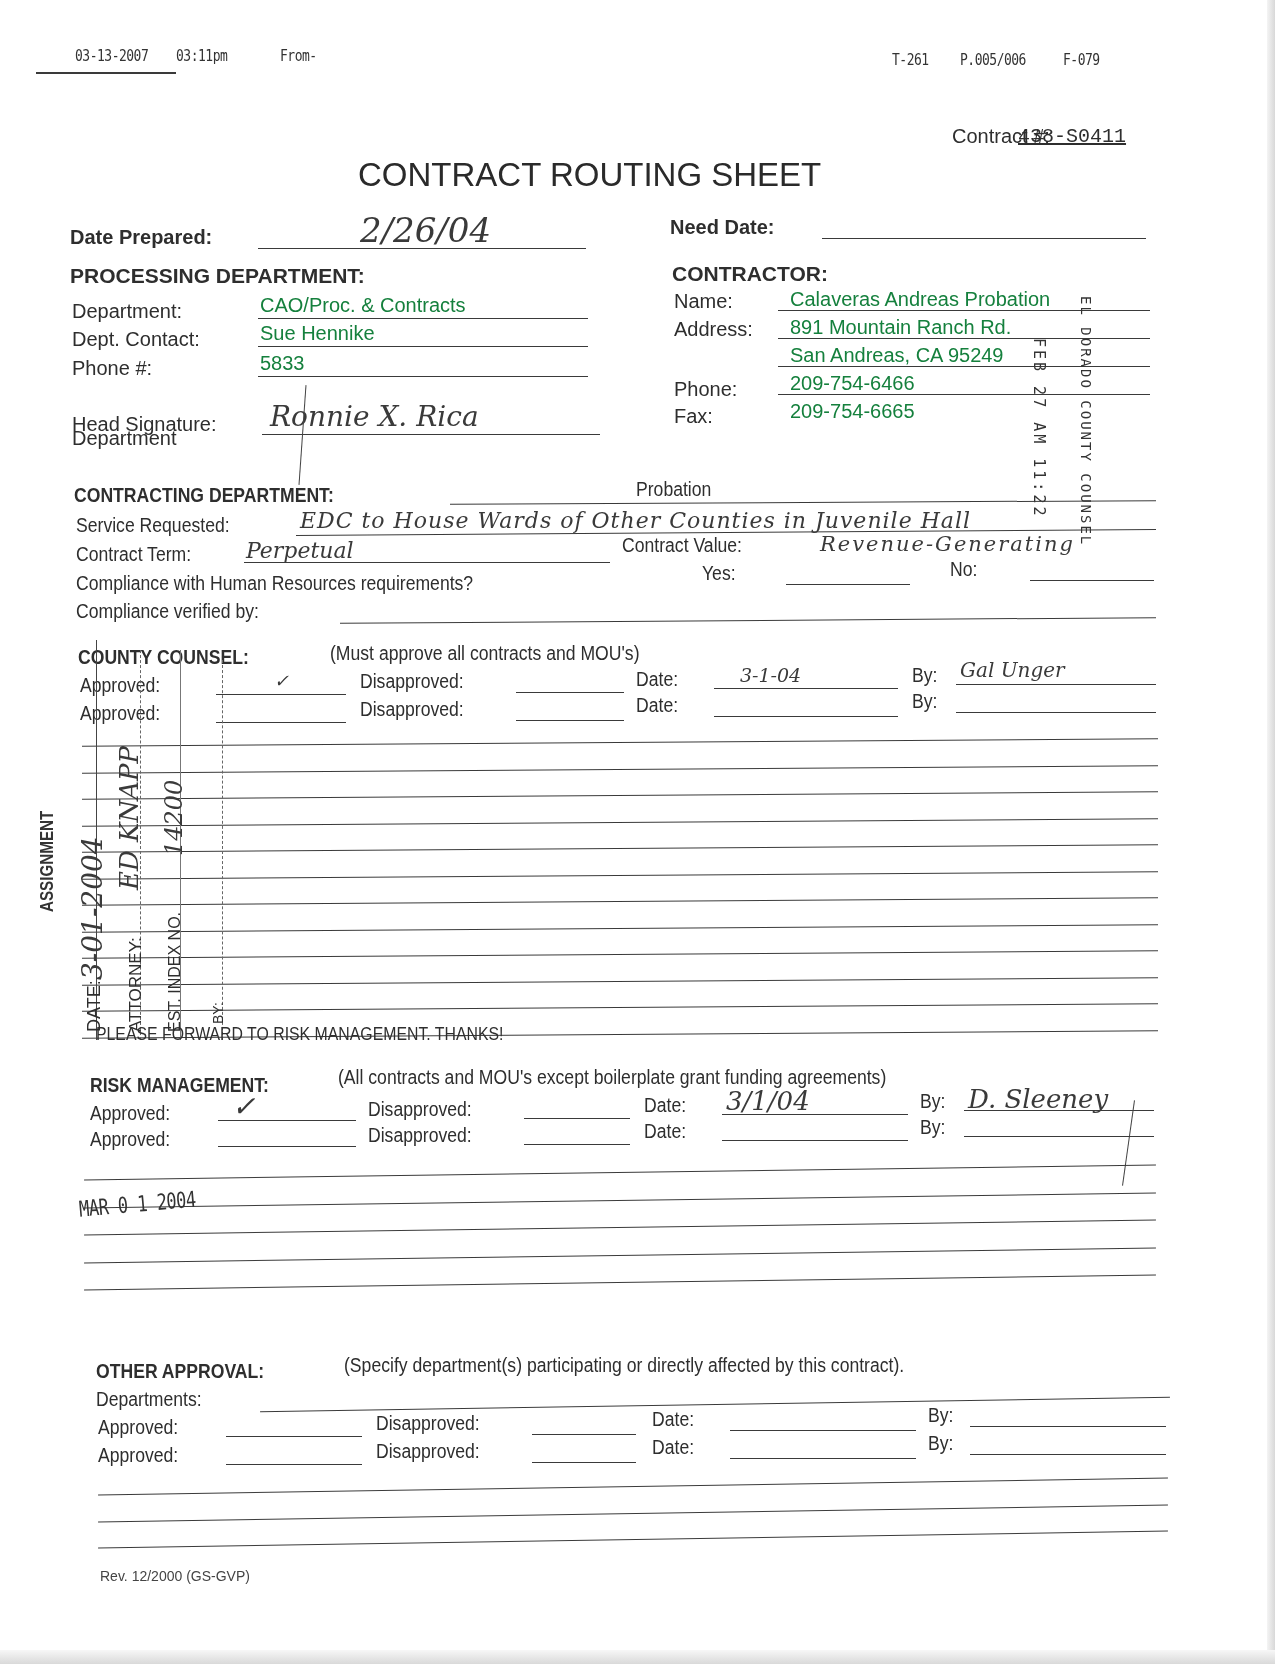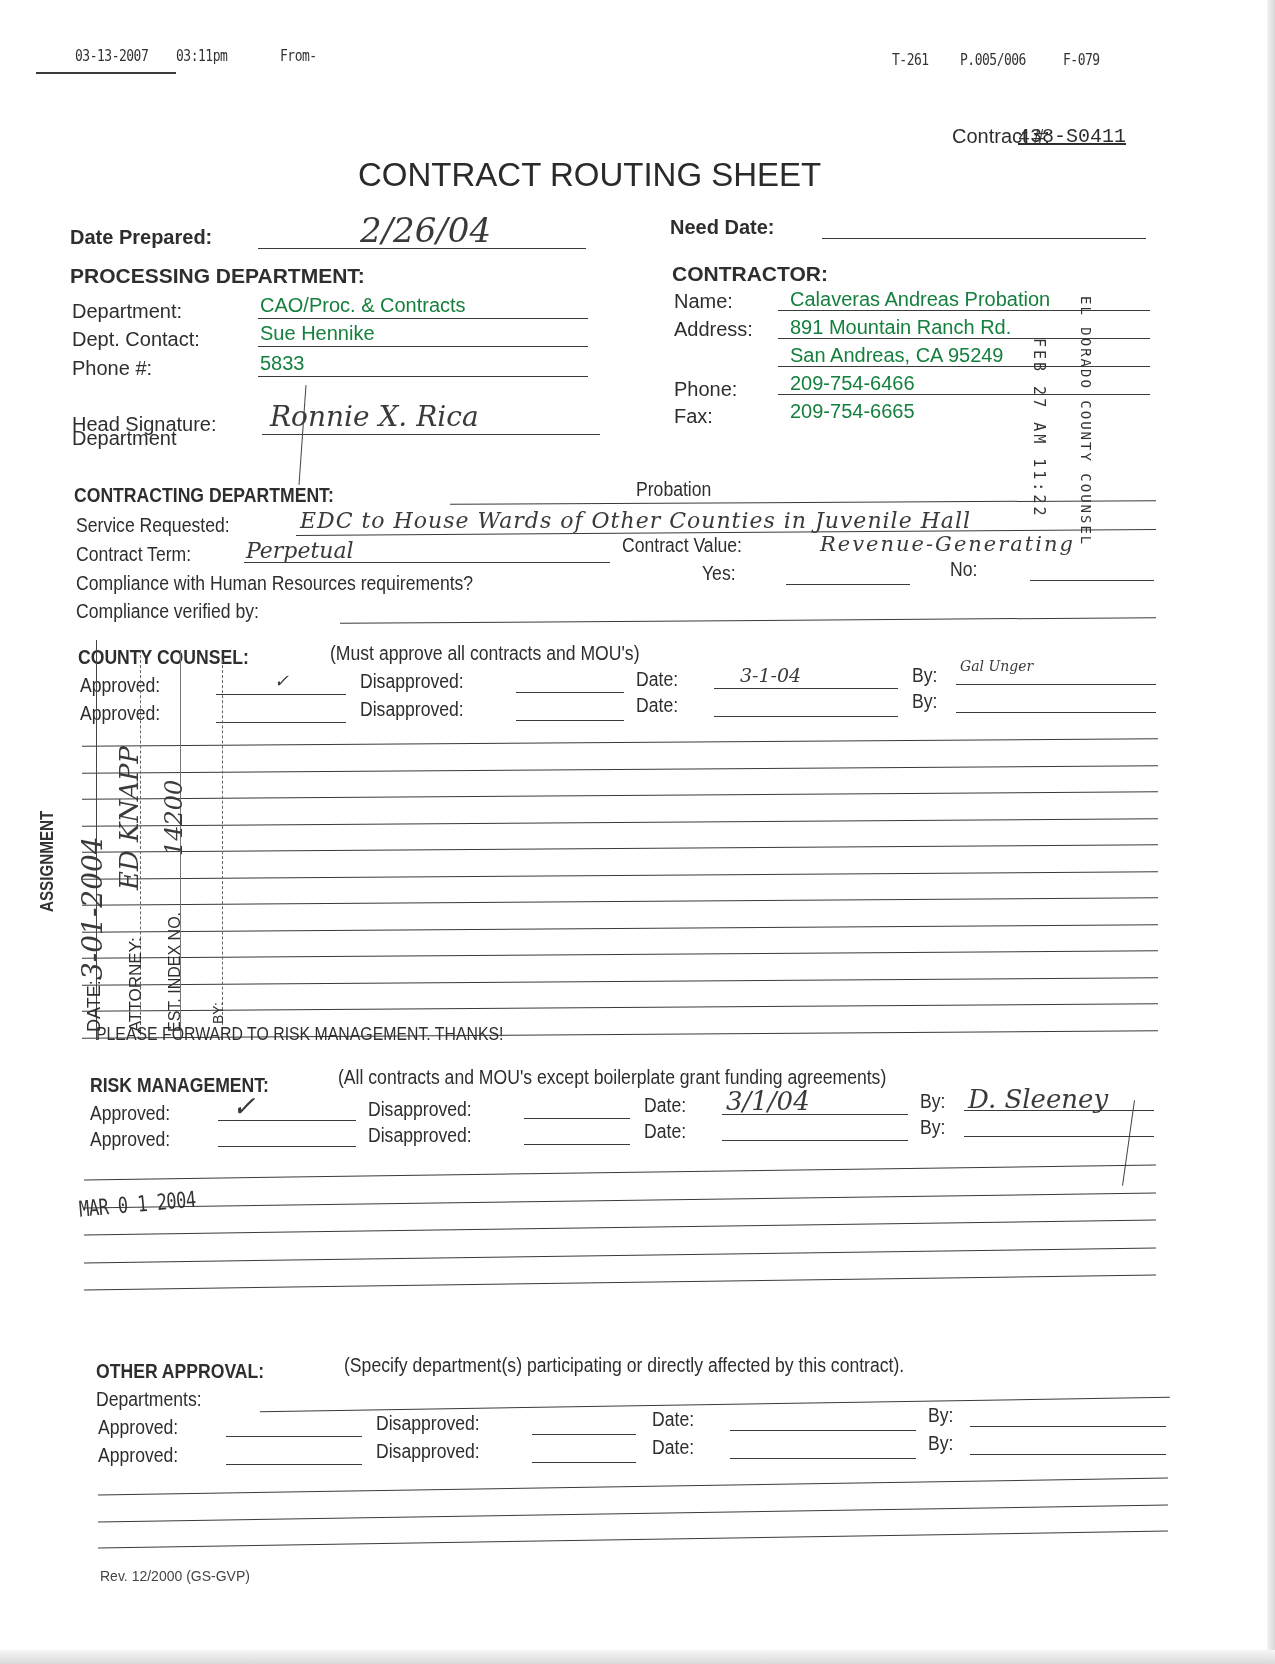--- a/index.html
+++ b/index.html
@@ -104,21 +104,21 @@
 
 <div class="abs lbl cond" style="left:80px;top:674px;">Approved:</div>
 <div class="abs hand" style="left:274px;top:670px;font-size:18px;">✓</div>
 <div class="line" style="left:216px;top:694px;width:130px;"></div>
 <div class="abs lbl cond" style="left:360px;top:670px;">Disapproved:</div>
 <div class="line" style="left:516px;top:692px;width:108px;"></div>
 <div class="abs lbl cond" style="left:636px;top:668px;">Date:</div>
 <div class="abs hand" style="left:740px;top:664px;font-size:19px;">3-1-04</div>
 <div class="line" style="left:714px;top:688px;width:184px;"></div>
 <div class="abs lbl cond" style="left:912px;top:664px;">By:</div>
-<div class="abs hand" style="left:960px;top:658px;font-size:14px;">Gal Unger</div>
+<div class="abs hand" style="left:960px;top:658px;font-size:20px;">Gal Unger</div>
 <div class="line" style="left:956px;top:684px;width:200px;"></div>
 
 <div class="abs lbl cond" style="left:80px;top:702px;">Approved:</div>
 <div class="line" style="left:216px;top:722px;width:130px;"></div>
 <div class="abs lbl cond" style="left:360px;top:698px;">Disapproved:</div>
 <div class="line" style="left:516px;top:720px;width:108px;"></div>
 <div class="abs lbl cond" style="left:636px;top:694px;">Date:</div>
 <div class="line" style="left:714px;top:716px;width:184px;"></div>
 <div class="abs lbl cond" style="left:912px;top:690px;">By:</div>
 <div class="line" style="left:956px;top:712px;width:200px;"></div>

